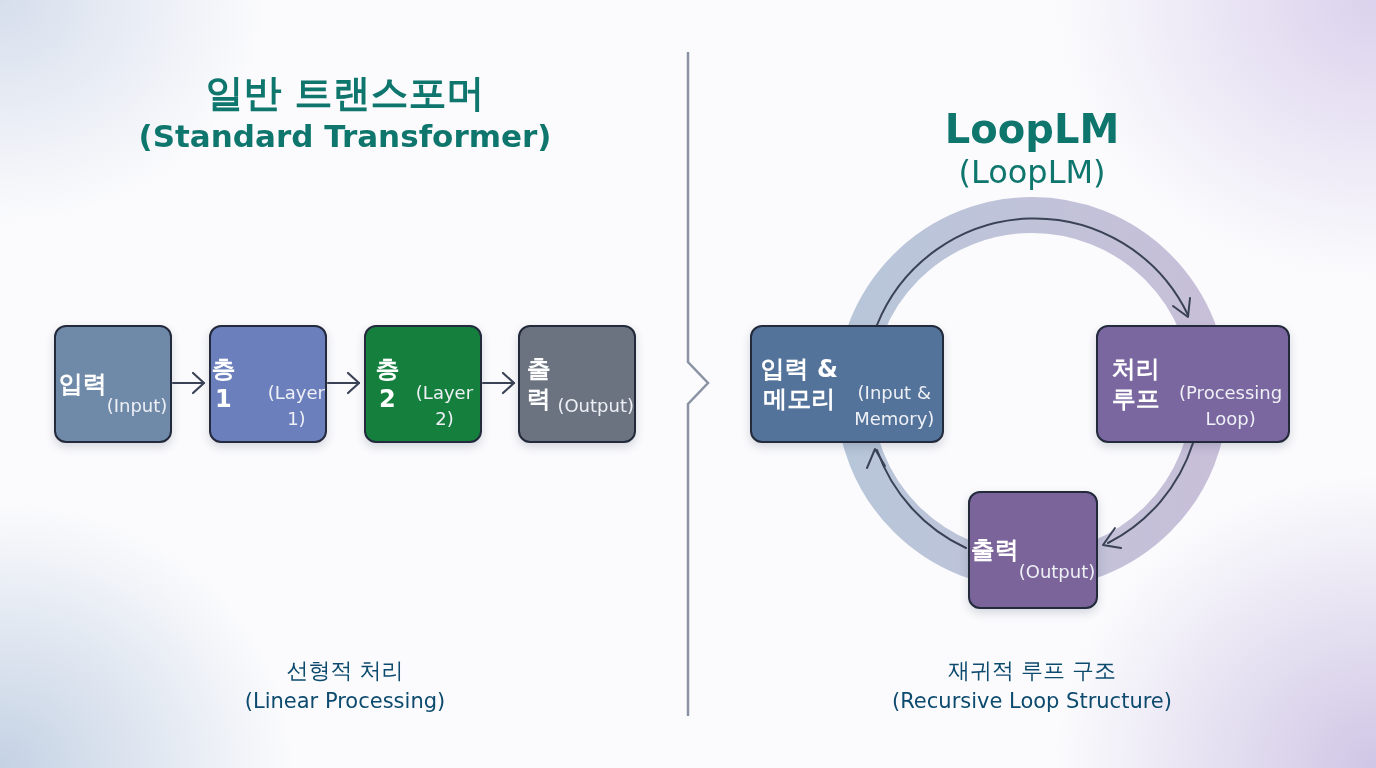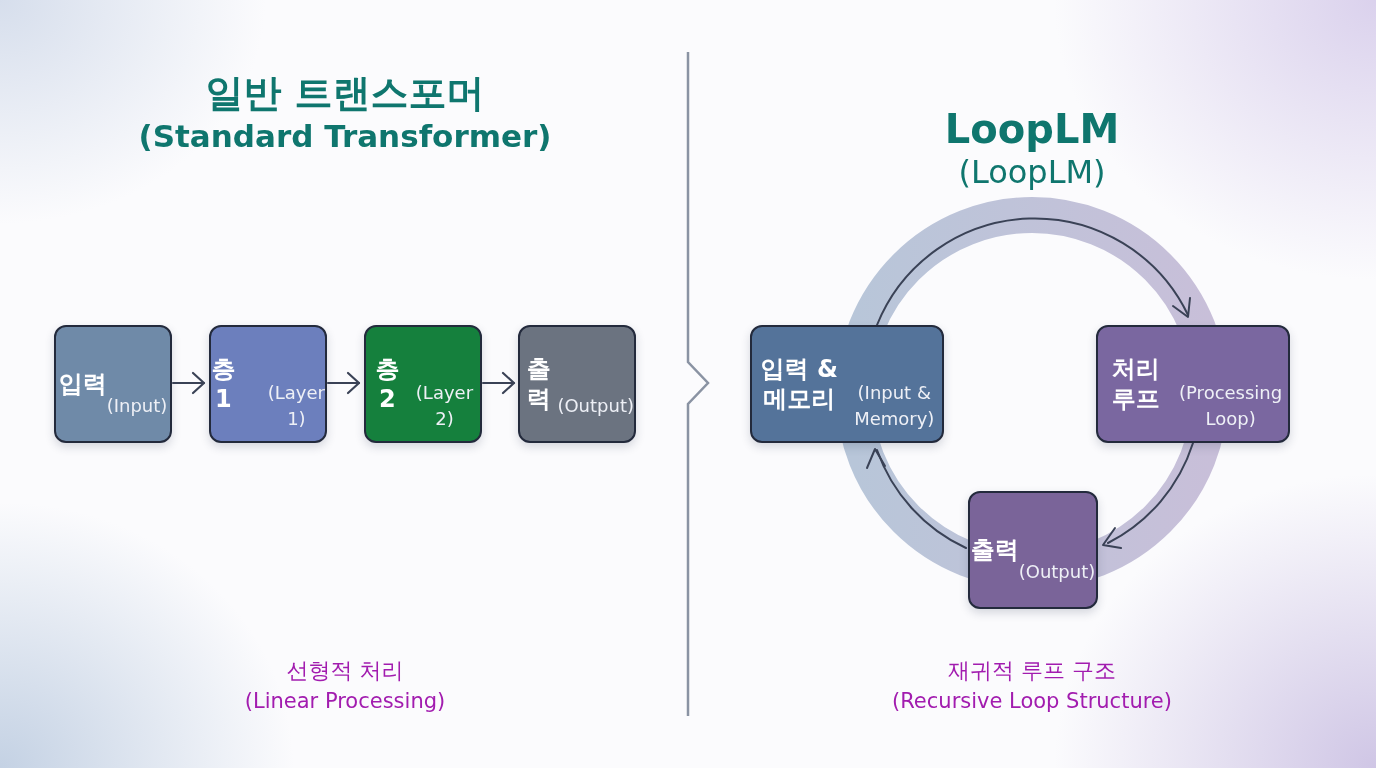--- a/index.html
+++ b/index.html
@@ -24,21 +24,21 @@
 
   .box {
     position:absolute; box-sizing:border-box;
     border:2px solid #232a3c; border-radius:12px;
     color:#fff; text-align:center;
     display:flex; flex-direction:row; justify-content:center; align-items:center;
     box-shadow: 0 4px 10px rgba(40,50,80,0.18);
   }
   .box .ko { font-weight:bold; font-size:24px; line-height:30px; }
   .box .en { font-size:18px; line-height:26px; color:#eef0f6;margin-top:43px; }
-  .caption { position:absolute; text-align:center; color:#a21caf; }
+  .caption { position:absolute; text-align:center; color:#0c4a6e; }
   .caption .ko { font-size:22px; line-height:30px; }
   .caption .en { font-size:21px; line-height:30px; }
   svg.layer { position:absolute; left:0; top:0; }
 </style>
 </head>
 <body>
 
 <svg class="layer divider" width="1376" height="768">
   <polyline points="688,52 688,362 708,383 688,404 688,716" fill="none" stroke="#8a93a3" stroke-width="2.5"></polyline>
 </svg>

